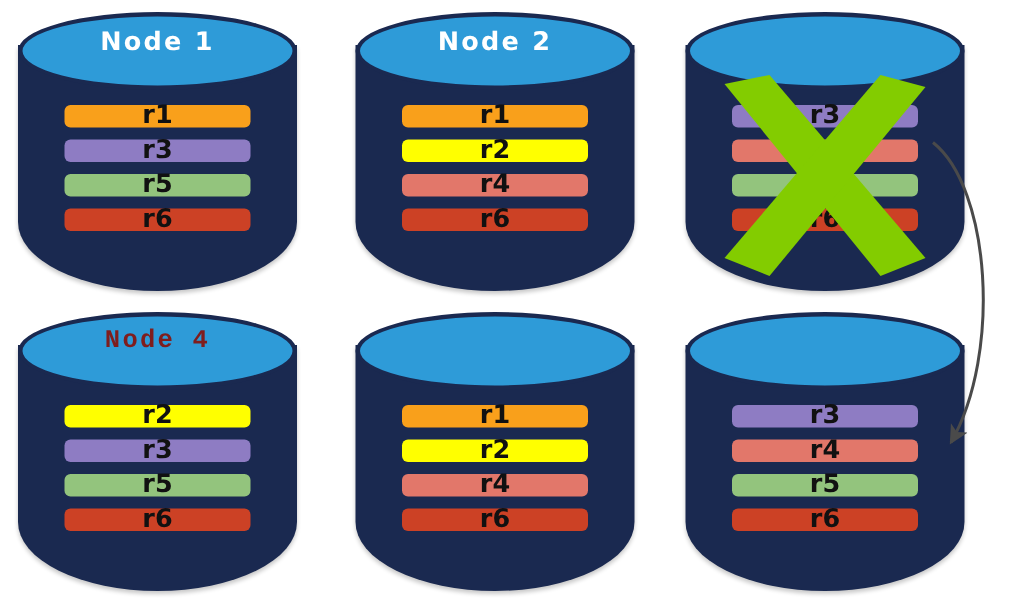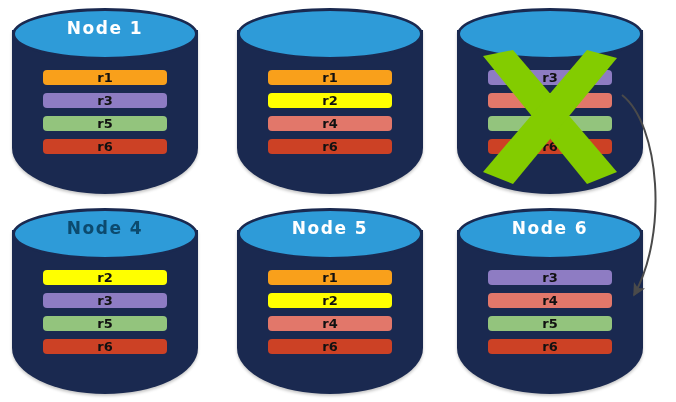--- a/index.html
+++ b/index.html
@@ -77,21 +77,21 @@
     width: 124px;
     z-index: 2;
   }
 
   .row-bar {
     position: relative;
     height: 15px;
     margin-bottom: 8px;
     border-radius: 4px;
     text-align: center;
-    font-size: 13px;
+    font-size: 17px;
     font-weight: bold;
     color: #111111;
     line-height: 15px;
     box-sizing: border-box;
   }
   .row-bar:last-child { margin-bottom: 16px; }
 
   
   .x-mark {
     position: absolute;
@@ -124,20 +124,21 @@
       <div class="rows">
         <div class="row-bar" style="background: rgb(249, 160, 27);">r1</div>
         <div class="row-bar" style="background: rgb(142, 124, 195);">r3</div>
         <div class="row-bar" style="background: rgb(147, 196, 125);">r5</div>
         <div class="row-bar" style="background: rgb(204, 65, 37);">r6</div>
       </div>
     </div>
     <div class="node" style="left: 237px; top: 8px;">
       <div class="cyl-body" style="background: rgb(26, 41, 80);"></div>
       <div class="cyl-top" style="background: rgb(46, 155, 216); border-color: rgb(26, 41, 80);"></div>
+      <div class="node-title" style="color: rgb(255, 255, 255);">Node 2</div>
       <div class="rows">
         <div class="row-bar" style="background: rgb(249, 160, 27);">r1</div>
         <div class="row-bar" style="background: rgb(255, 255, 0);">r2</div>
         <div class="row-bar" style="background: rgb(226, 119, 106);">r4</div>
         <div class="row-bar" style="background: rgb(204, 65, 37);">r6</div>
       </div>
     </div>
     <div class="node" style="left: 457px; top: 8px;">
       <div class="cyl-body" style="background: rgb(26, 41, 80);"></div>
       <div class="cyl-top" style="background: rgb(46, 155, 216); border-color: rgb(26, 41, 80);"></div>
@@ -148,43 +149,41 @@
         <div class="row-bar" style="background: rgb(204, 65, 37);">r6</div>
       </div>
       <svg class="x-mark" viewBox="0 0 142 136">
         <path d="M 4,6 L 34,0 L 138,122 L 108,134 Z" fill="#83cc00"></path>
         <path d="M 108,0 L 138,8 L 34,134 L 4,122 Z" fill="#83cc00"></path>
       </svg>
     </div>
     <div class="node" style="left: 12px; top: 208px;">
       <div class="cyl-body" style="background: rgb(26, 41, 80);"></div>
       <div class="cyl-top" style="background: rgb(46, 155, 216); border-color: rgb(26, 41, 80);"></div>
-      <div class="node-title" style="color: #0c4a6e;">Node 4</div>
+      <div class="node-title" style="color: #7f1d1d; font-family: Liberation Mono, monospace;">Node 4</div>
       <div class="rows">
         <div class="row-bar" style="background: rgb(255, 255, 0);">r2</div>
         <div class="row-bar" style="background: rgb(142, 124, 195);">r3</div>
         <div class="row-bar" style="background: rgb(147, 196, 125);">r5</div>
         <div class="row-bar" style="background: rgb(204, 65, 37);">r6</div>
       </div>
     </div>
     <div class="node" style="left: 237px; top: 208px;">
       <div class="cyl-body" style="background: rgb(26, 41, 80);"></div>
       <div class="cyl-top" style="background: rgb(46, 155, 216); border-color: rgb(26, 41, 80);"></div>
-      <div class="node-title" style="color: rgb(255, 255, 255);">Node 5</div>
       <div class="rows">
         <div class="row-bar" style="background: rgb(249, 160, 27);">r1</div>
         <div class="row-bar" style="background: rgb(255, 255, 0);">r2</div>
         <div class="row-bar" style="background: rgb(226, 119, 106);">r4</div>
         <div class="row-bar" style="background: rgb(204, 65, 37);">r6</div>
       </div>
     </div>
     <div class="node" style="left: 457px; top: 208px;">
       <div class="cyl-body" style="background: rgb(26, 41, 80);"></div>
       <div class="cyl-top" style="background: rgb(46, 155, 216); border-color: rgb(26, 41, 80);"></div>
-      <div class="node-title" style="color: rgb(255, 255, 255);">Node 6</div>
       <div class="rows">
         <div class="row-bar" style="background: rgb(142, 124, 195);">r3</div>
         <div class="row-bar" style="background: rgb(226, 119, 106);">r4</div>
         <div class="row-bar" style="background: rgb(147, 196, 125);">r5</div>
         <div class="row-bar" style="background: rgb(204, 65, 37);">r6</div>
       </div>
     </div>
   </div>
 
 <svg class="arrow-layer" viewBox="0 0 676 402" xmlns="http://www.w3.org/2000/svg">

